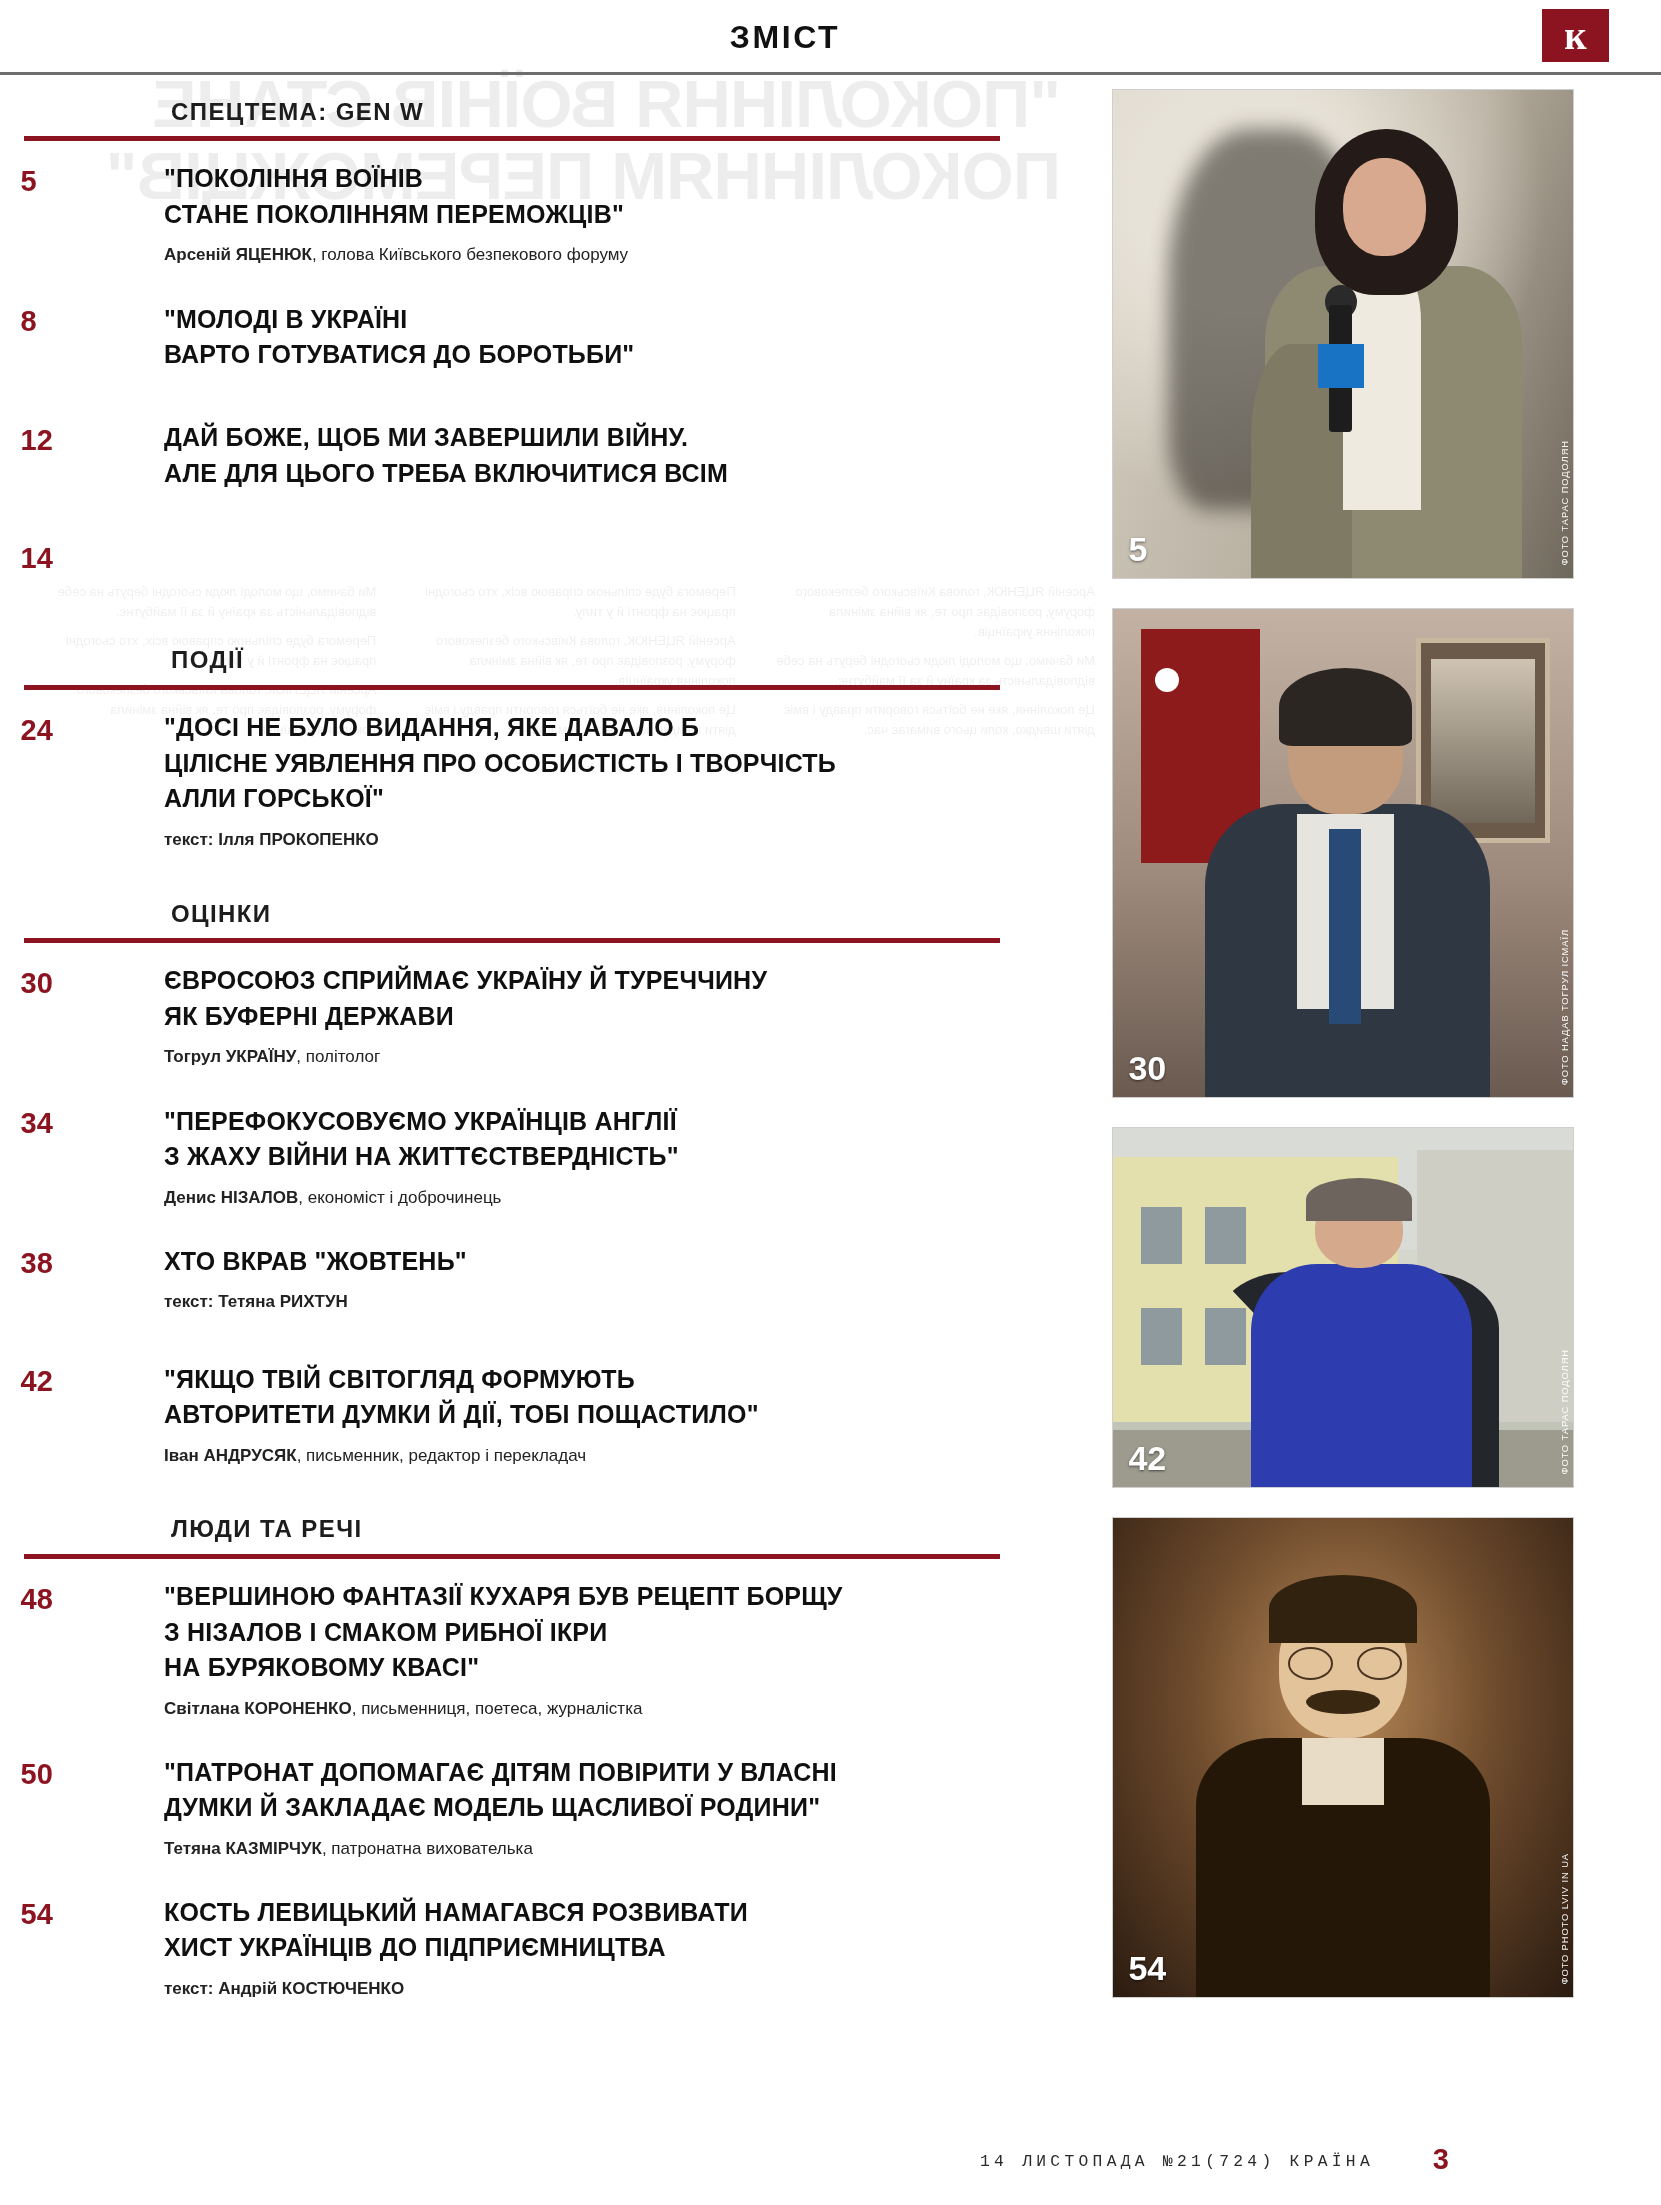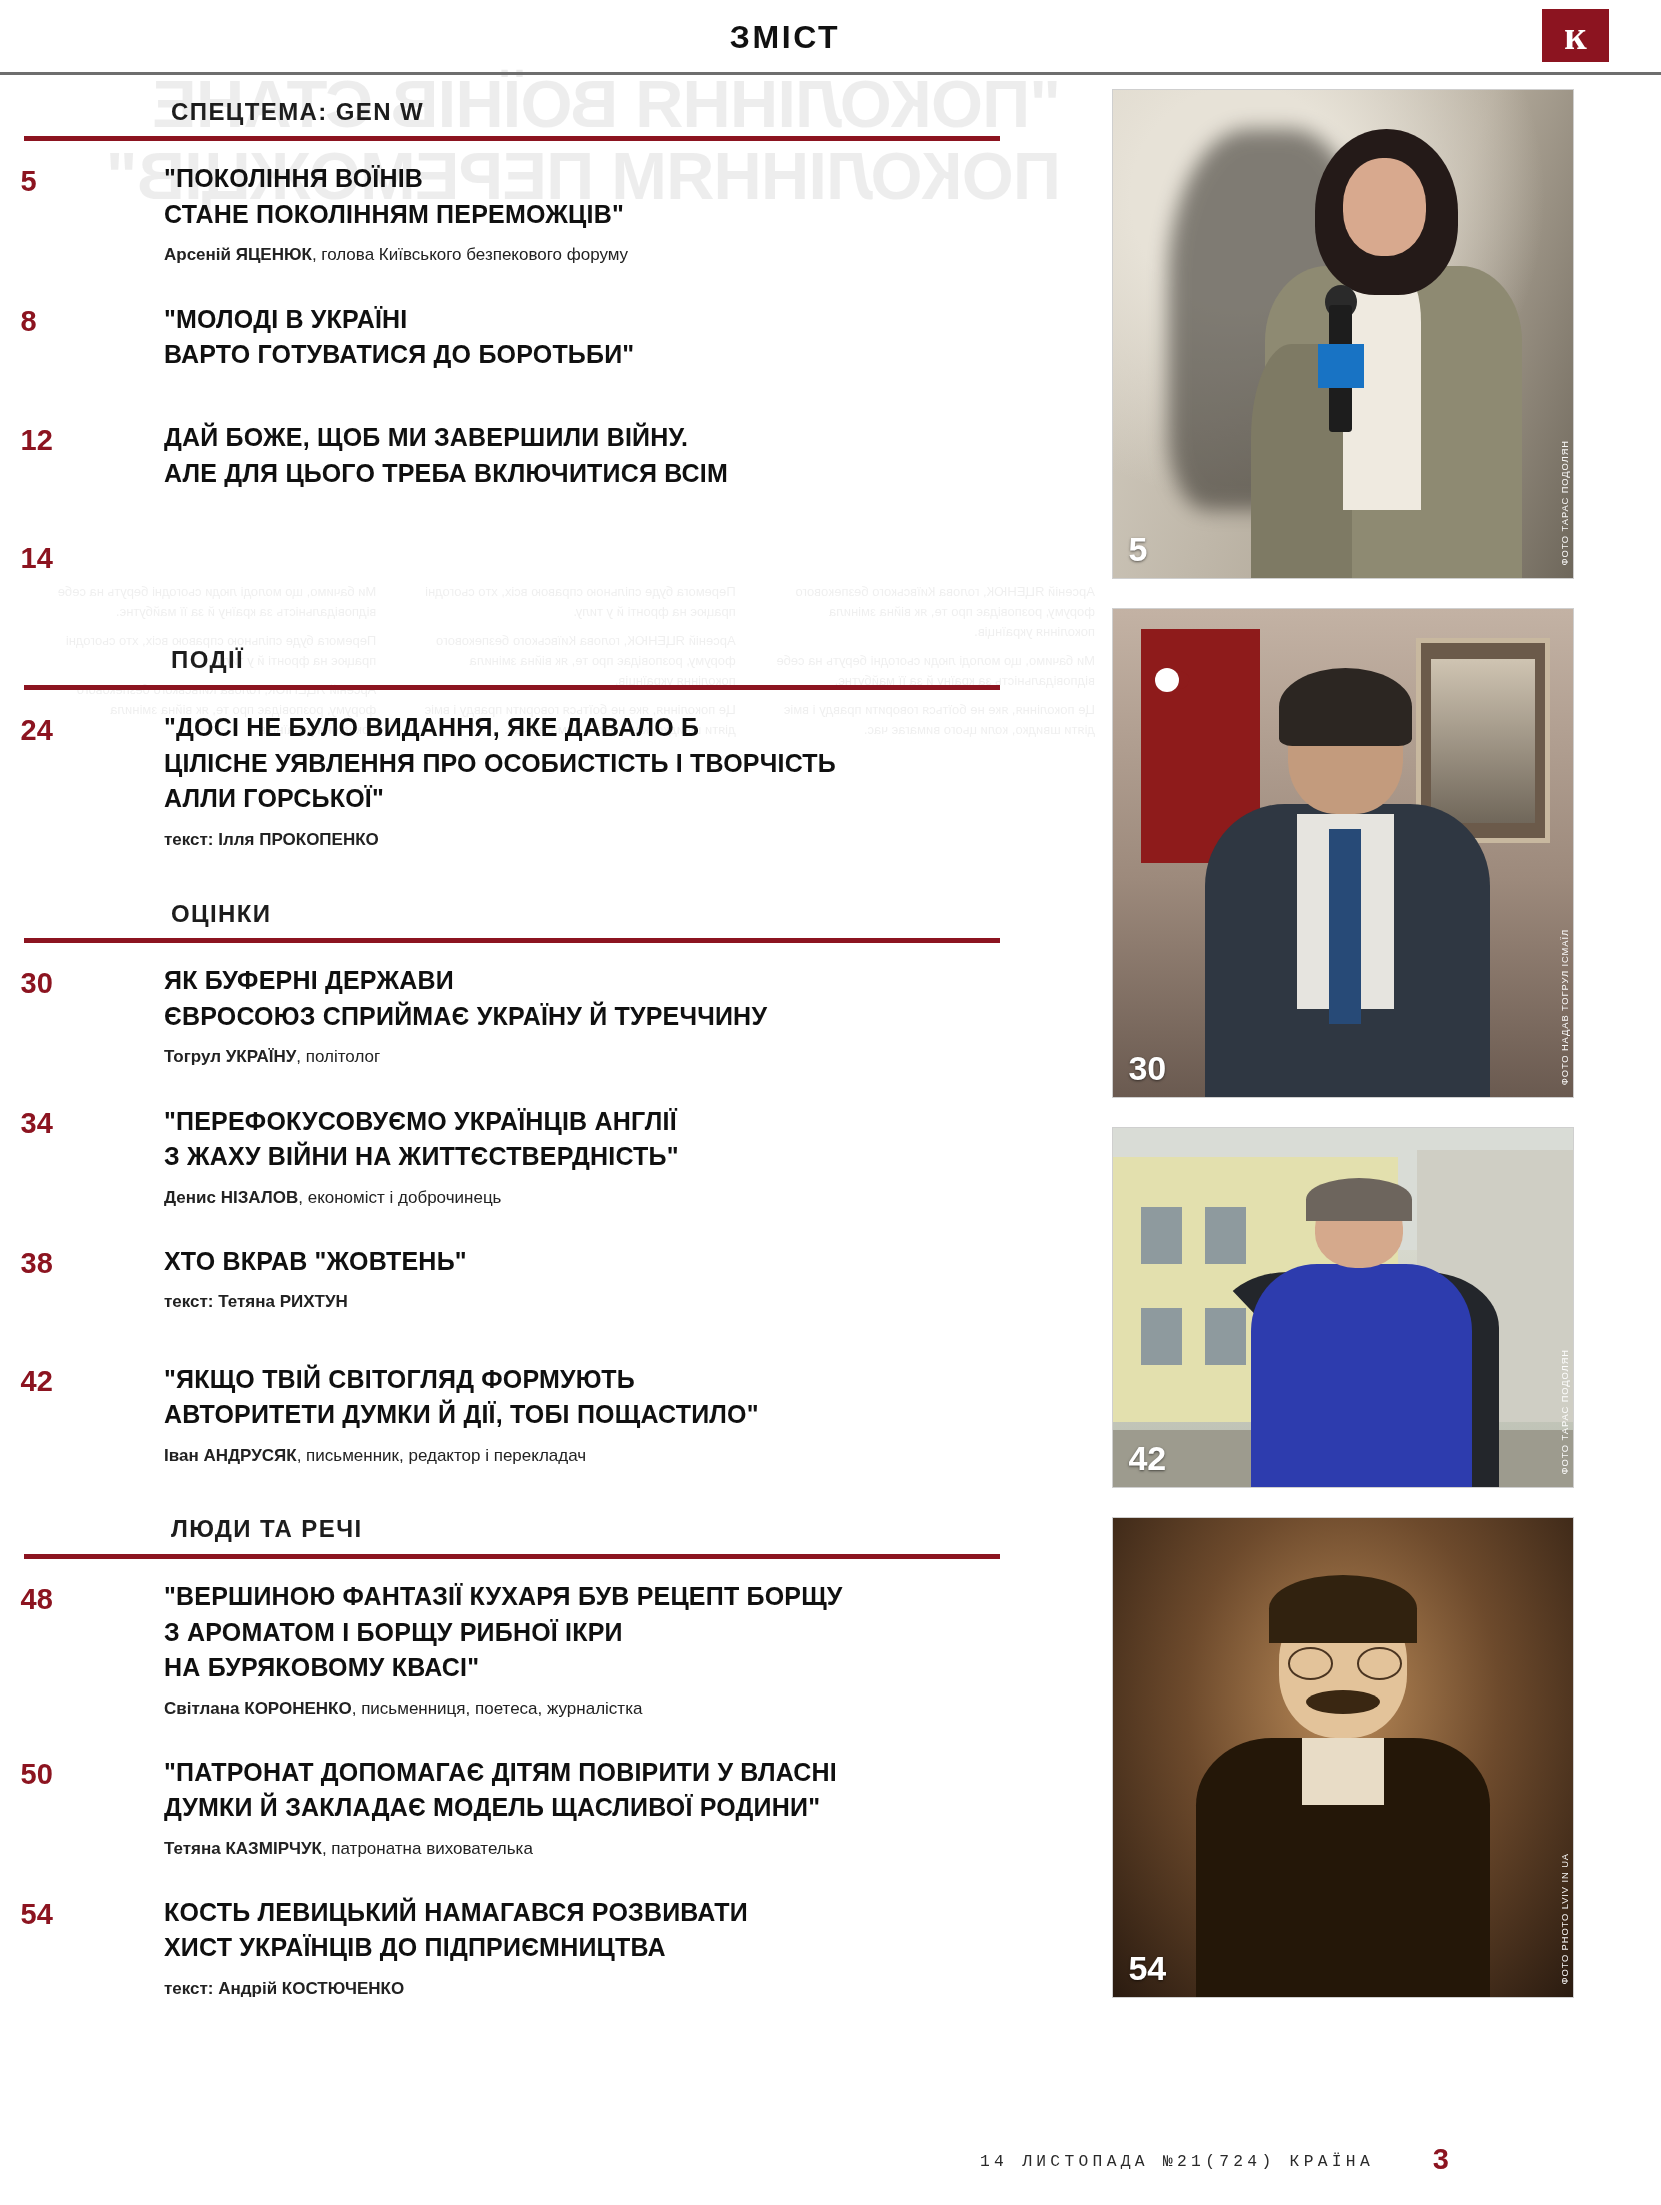--- a/index.html
+++ b/index.html
@@ -390,22 +390,22 @@
 
     <div class="section-head">
       <span class="label">ОЦІНКИ</span>
       <span class="bar"></span>
     </div>
 
     <div class="entry">
       <div class="pageno">30</div>
       <div class="body">
         <div class="title">
+          <div>ЄВРОСОЮЗ СПРИЙМАЄ УКРАЇНУ Й ТУРЕЧЧИНУ</div>
           <div>ЯК БУФЕРНІ ДЕРЖАВИ</div>
-          <div>ЄВРОСОЮЗ СПРИЙМАЄ УКРАЇНУ Й ТУРЕЧЧИНУ</div>
         </div>
         <div class="byline">
           <span class="name">Тогрул УКРАЇНУ</span><span class="role">, політолог</span>
         </div>
       </div>
     </div>
 
     <div class="gap-s"></div>
 
     <div class="entry">
@@ -455,21 +455,21 @@
     <div class="section-head">
       <span class="label">ЛЮДИ ТА РЕЧІ</span>
       <span class="bar"></span>
     </div>
 
     <div class="entry">
       <div class="pageno">48</div>
       <div class="body">
         <div class="title">
           <div>"ВЕРШИНОЮ ФАНТАЗІЇ КУХАРЯ БУВ РЕЦЕПТ БОРЩУ</div>
-          <div>З АРОМАТОМ І БОРЩУ РИБНОЇ ІКРИ</div>
+          <div>З НІЗАЛОВ І СМАКОМ РИБНОЇ ІКРИ</div>
           <div>НА БУРЯКОВОМУ КВАСІ"</div>
         </div>
         <div class="byline">
           <span class="name">Світлана КОРОНЕНКО</span><span class="role">, письменниця, поетеса, журналістка</span>
         </div>
       </div>
     </div>
 
     <div class="gap-s"></div>
 

